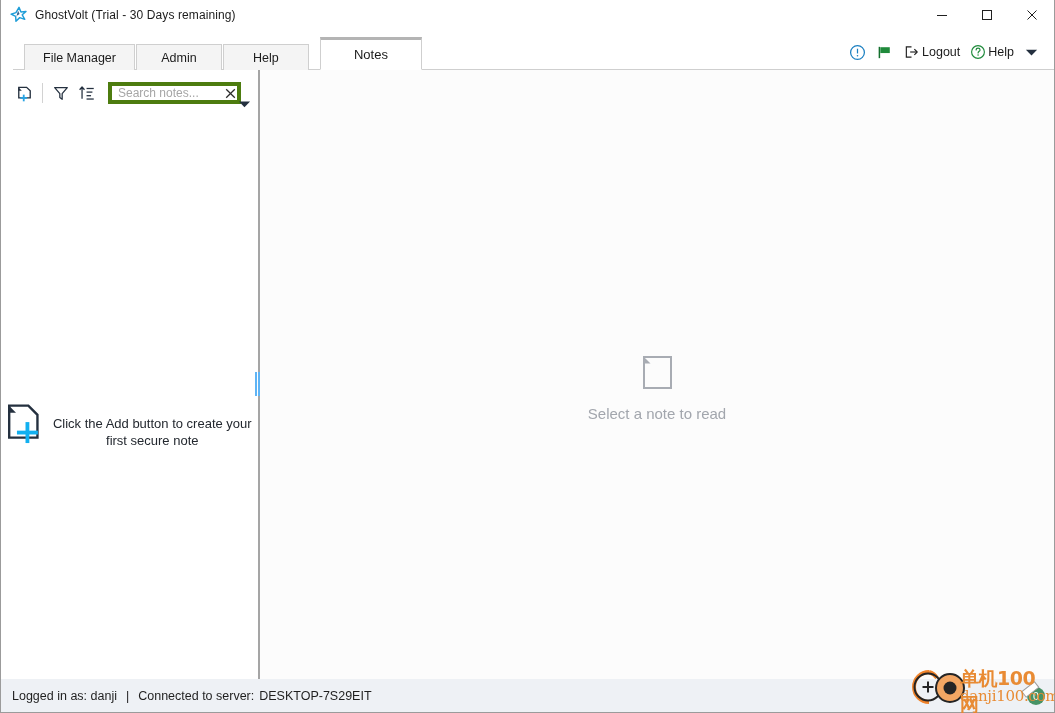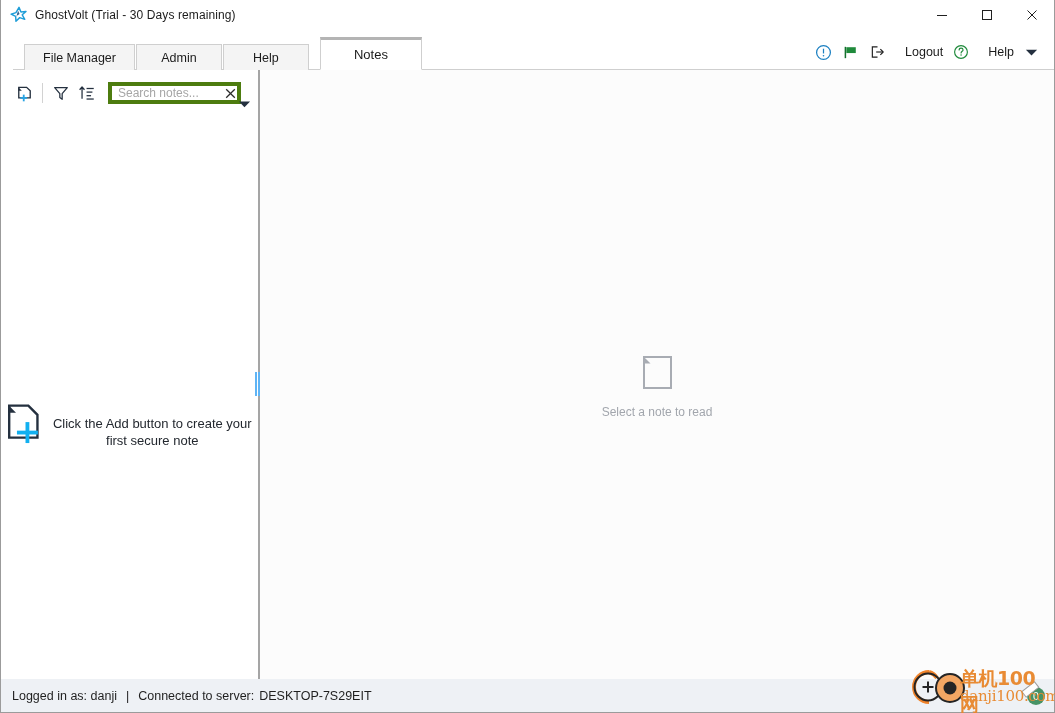--- a/index.html
+++ b/index.html
@@ -70,21 +70,21 @@
     font-size: 13px;
     padding: 0 33px;
     margin-left: 10px;
   }
   .toolbar-right {
     position: absolute; right: 10px; bottom: 5px;
     display: flex; align-items: center; gap: 0;
     height: 24px;
   }
   .tool-item {
-    display: flex; align-items: center; gap: 19px;
+    display: flex; align-items: center; gap: 2px;
     padding: 2px 5px;
     font-size: 12.5px; color: #1b1b1b;
     white-space: nowrap;
   }
 
   
   .body-area { flex: 1 1 auto; display: flex; position: relative; min-height: 0; }
 
   .sidebar {
     width: 257px; flex: 0 0 257px;
@@ -159,21 +159,21 @@
     background: #fcfcfc;
     display: flex; flex-direction: column;
     align-items: center; justify-content: flex-start;
     position: relative;
   }
   .main-empty {
     position: absolute; left: 0; right: 0; top: 281px;
     display: flex; flex-direction: column; align-items: center;
   }
   .main-empty-icon { width: 38px; height: 42px; margin-bottom: 12px; }
-  .main-empty-text { font-size: 12px; color: #a2a6ad; }
+  .main-empty-text { font-size: 15px; color: #a2a6ad; }
 
   
   .statusbar {
     flex: 0 0 33px; height: 33px;
     background: #eef1f5;
     display: flex; align-items: center;
     padding-left: 11px;
     font-size: 12.5px; color: #1f1f1f;
     position: relative;
   }

